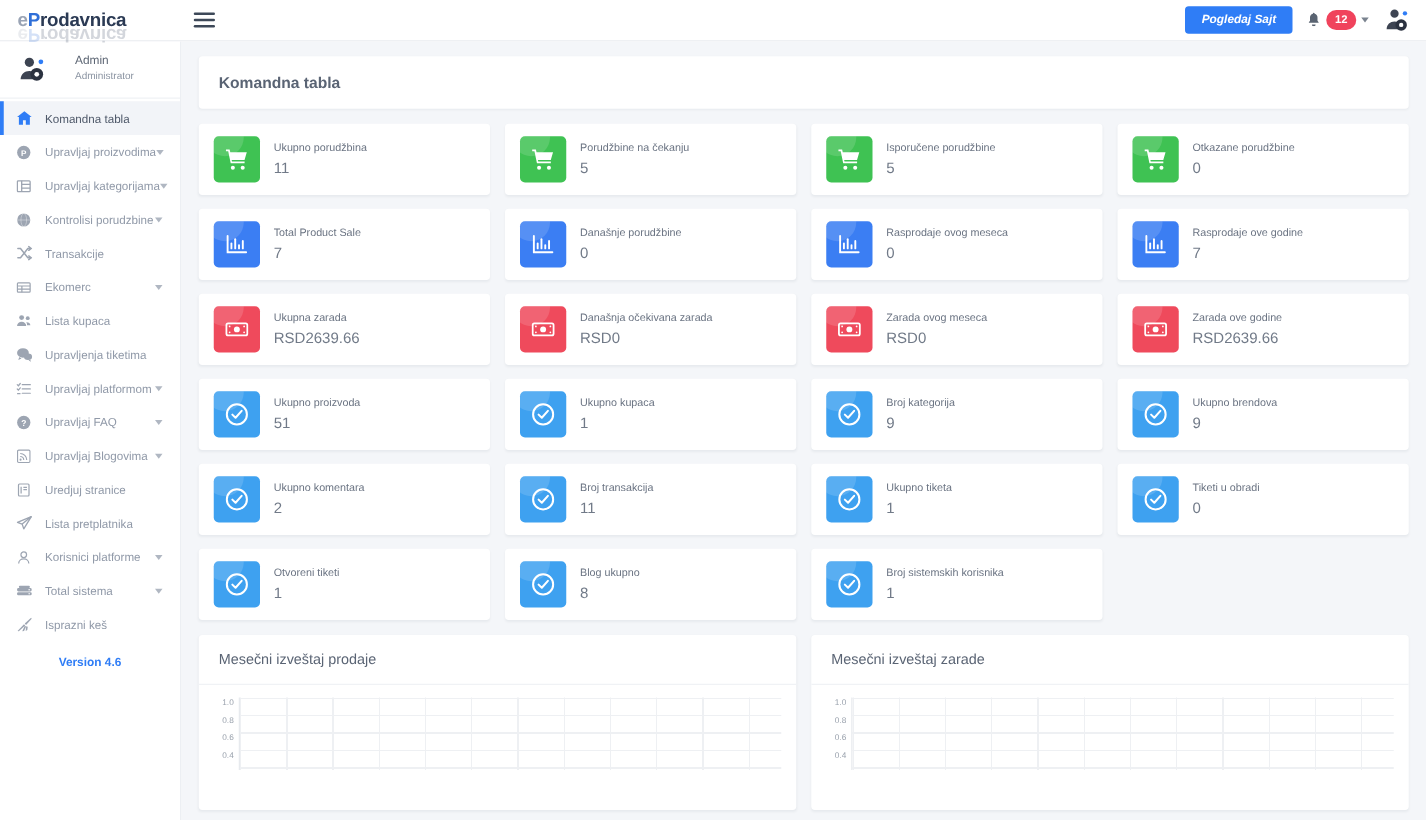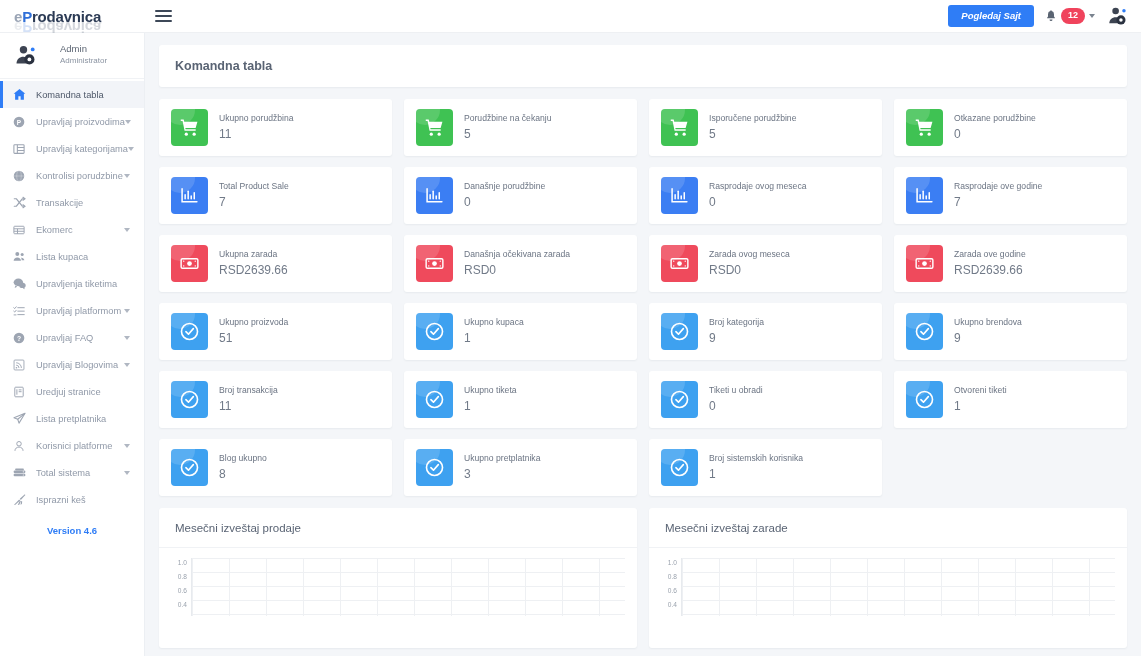--- a/index.html
+++ b/index.html
@@ -698,20 +698,32 @@
         </div>
       </div>
       <div class="stat">
         <div class="stat-ic c-lblue">
           <svg width="21" height="21" viewBox="0 0 22 22" fill="none" stroke="currentColor" stroke-width="1.7" stroke-linecap="round" stroke-linejoin="round">
             <circle cx="11" cy="11" r="8.4"></circle>
             <path d="M7.2 11.2 9.9 13.8 15 8"></path>
           </svg>
         </div>
         <div class="stat-txt">
+          <div class="stat-label">Ukupno komentara</div>
+          <div class="stat-value">2</div>
+        </div>
+      </div>
+      <div class="stat">
+        <div class="stat-ic c-lblue">
+          <svg width="21" height="21" viewBox="0 0 22 22" fill="none" stroke="currentColor" stroke-width="1.7" stroke-linecap="round" stroke-linejoin="round">
+            <circle cx="11" cy="11" r="8.4"></circle>
+            <path d="M7.2 11.2 9.9 13.8 15 8"></path>
+          </svg>
+        </div>
+        <div class="stat-txt">
           <div class="stat-label">Broj transakcija</div>
           <div class="stat-value">11</div>
         </div>
       </div>
       <div class="stat">
         <div class="stat-ic c-lblue">
           <svg width="21" height="21" viewBox="0 0 22 22" fill="none" stroke="currentColor" stroke-width="1.7" stroke-linecap="round" stroke-linejoin="round">
             <circle cx="11" cy="11" r="8.4"></circle>
             <path d="M7.2 11.2 9.9 13.8 15 8"></path>
           </svg>
@@ -748,32 +760,20 @@
       <div class="stat">
         <div class="stat-ic c-lblue">
           <svg width="21" height="21" viewBox="0 0 22 22" fill="none" stroke="currentColor" stroke-width="1.7" stroke-linecap="round" stroke-linejoin="round">
             <circle cx="11" cy="11" r="8.4"></circle>
             <path d="M7.2 11.2 9.9 13.8 15 8"></path>
           </svg>
         </div>
         <div class="stat-txt">
           <div class="stat-label">Blog ukupno</div>
           <div class="stat-value">8</div>
-        </div>
-      </div>
-      <div class="stat">
-        <div class="stat-ic c-lblue">
-          <svg width="21" height="21" viewBox="0 0 22 22" fill="none" stroke="currentColor" stroke-width="1.7" stroke-linecap="round" stroke-linejoin="round">
-            <circle cx="11" cy="11" r="8.4"></circle>
-            <path d="M7.2 11.2 9.9 13.8 15 8"></path>
-          </svg>
-        </div>
-        <div class="stat-txt">
-          <div class="stat-label">Ukupno pretplatnika</div>
-          <div class="stat-value">3</div>
         </div>
       </div>
       <div class="stat">
         <div class="stat-ic c-lblue">
           <svg width="21" height="21" viewBox="0 0 22 22" fill="none" stroke="currentColor" stroke-width="1.7" stroke-linecap="round" stroke-linejoin="round">
             <circle cx="11" cy="11" r="8.4"></circle>
             <path d="M7.2 11.2 9.9 13.8 15 8"></path>
           </svg>
         </div>
         <div class="stat-txt">

